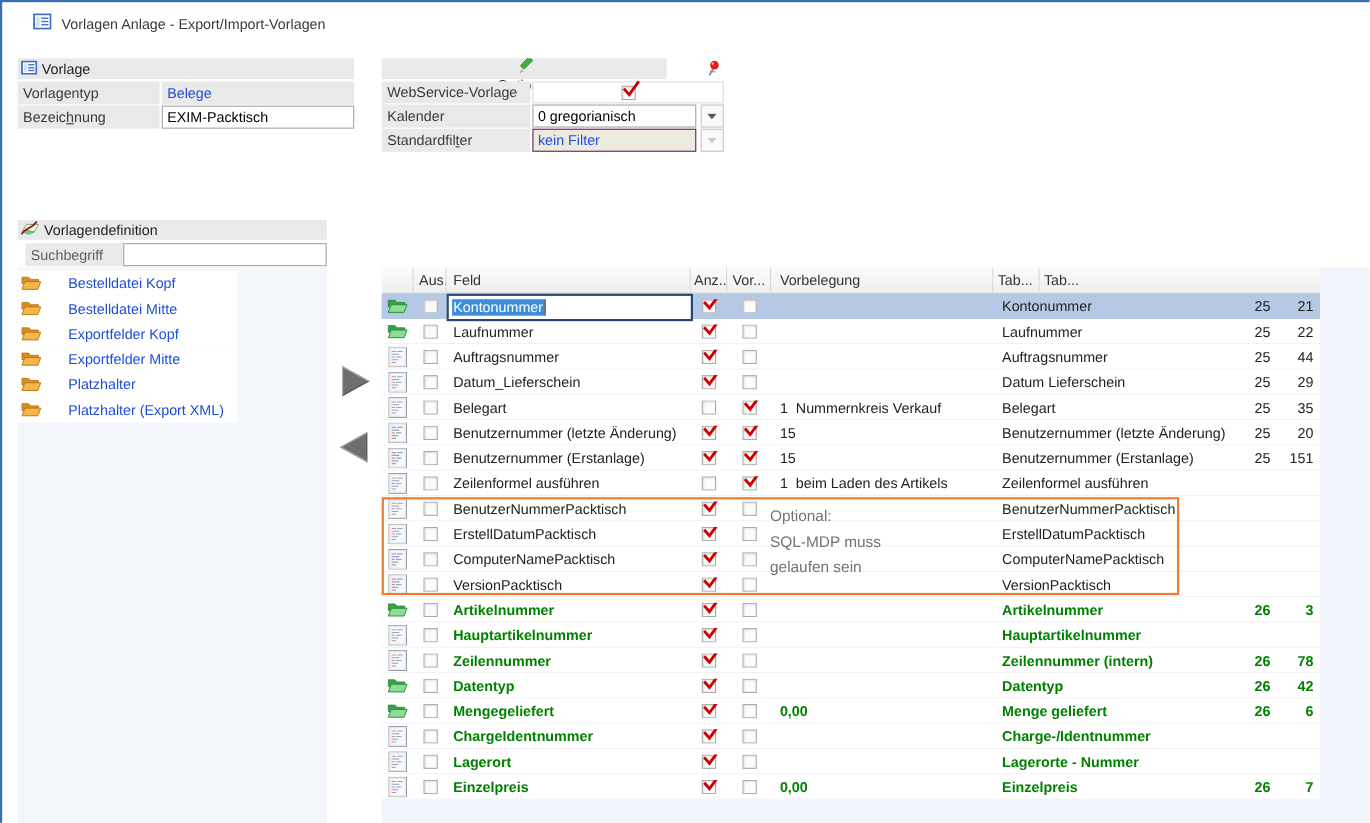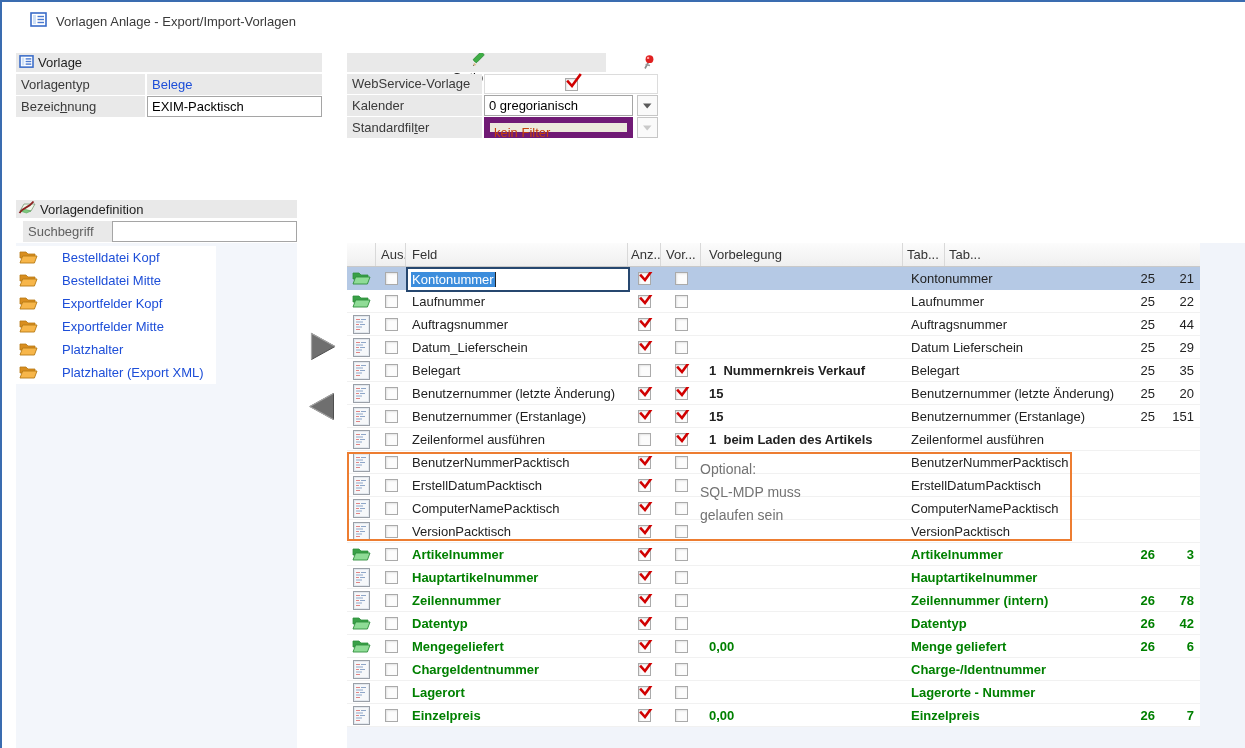--- a/index.html
+++ b/index.html
@@ -10,21 +10,21 @@
   
   .title-icon { position:absolute; left:30px; top:12px; }
   .win-title { position:absolute; left:56px; top:14px; color:#3a3a3a; white-space:nowrap; }
 
   
   .sec-head { position:absolute; height:19px; background:#e9e9e9; display:flex; align-items:center; }
   .sec-head .t { margin-left:4px; color:#1f1f1f; }
   .lbl { position:absolute; height:21px; background:#e9e9e9; color:#3a3a3a; line-height:21px; padding-left:5px; white-space:nowrap; }
   .val-gray { position:absolute; height:21px; background:#e9e9e9; color:#1d4ed8; line-height:21px; padding-left:5px; }
   .val-input { position:absolute; height:21px; background:#fff; border:1px solid #a5a5a5; color:#000; line-height:19px; padding-left:4px; white-space:nowrap; }
-  .val-disabled { position:absolute; height:21px; background:#ecead f; background:#ece9dd; border:6px solid #701a75; color:#c2410c; line-height:19px; padding-left:4px; }
+  .val-disabled { position:absolute; height:21px; background:#ecead f; background:#ece9dd; border:1px solid #701a75; color:#1d4ed8; line-height:19px; padding-left:4px; }
   .dd-btn { position:absolute; width:21px; height:21px; background:#fafafa; border:1px solid #c6c6c6; display:flex; align-items:center; justify-content:center; }
   .cb-field { position:absolute; height:21px; background:#fff; border:1px solid #dcdcdc; display:flex; align-items:center; justify-content:center; }
 
   
   #vorlage-head { left:16px; top:53px; width:306px; }
   
   #optionen-head { left:347px; top:53px; width:259px;flex-direction:column; }
   #optionen-pin { position:absolute; left:642px; top:55px; }
 
   
@@ -49,21 +49,21 @@
   .trow { display:flex; height:23px; align-items:center; background:#fff; border-bottom:1px solid #f1f1f1; }
   .trow.sel { background:#b5c9e5; border-bottom-color:#b5c9e5; }
   .trow.grn .c-feld, .trow.grn .c-orig, .trow.grn .c-tab1, .trow.grn .c-tab2, .trow.grn .c-vorb { color:#008000; font-weight:bold; }
   .c { flex:none; white-space:pre; overflow:hidden; }
   .center { display:flex; align-items:center; justify-content:center; }
   .c-icon { width:29px; } .th-icon { width:29px; }
   .c-aus  { width:30px; } .th-aus  { width:30px; padding-left:5px; }
   .c-feld { width:222px; padding-left:6px; } .th-feld { width:222px; padding-left:6px; }
   .c-anz  { width:33px; } .th-anz  { width:33px; padding-left:3px; }
   .c-vor  { width:40px; } .th-vor  { width:40px; padding-left:5px; }
-  .c-vorb { width:202px; padding-left:8px;font-weight:bold; } .th-vorb { width:202px; padding-left:8px; }
+  .c-vorb { width:202px; padding-left:8px; } .th-vorb { width:202px; padding-left:8px; }
   .c-orig { width:216px; padding-left:8px; } .th-orig { width:216px; padding-left:8px; }
   .c-tab1 { width:42px; text-align:right; padding-right:6px; } .th-tab1 { width:42px; padding-left:4px; }
   .c-tab2 { width:39px; text-align:right; padding-right:6px; } .th-tab2 { width:39px; padding-left:4px; border-right:none; }
 
   .cbx { width:13px; height:13px; background:#fcfcfc; border:1px solid #aaa; box-shadow:inset 1px 1px 2px rgba(0,0,0,0.10); position:relative; display:inline-block; }
   .cbx svg { position:absolute; left:-1px; top:-6px; overflow:visible; }
 
   
   #editor { position:absolute; left:59px; top:24px; width:224px; height:25px; border:2px solid #26476f; background:#fff; z-index:3; display:flex; align-items:center; padding-left:3px; }
   #editor .seltext { background:#3c8ddc; color:#fff; padding:0 1px; white-space:nowrap; }

